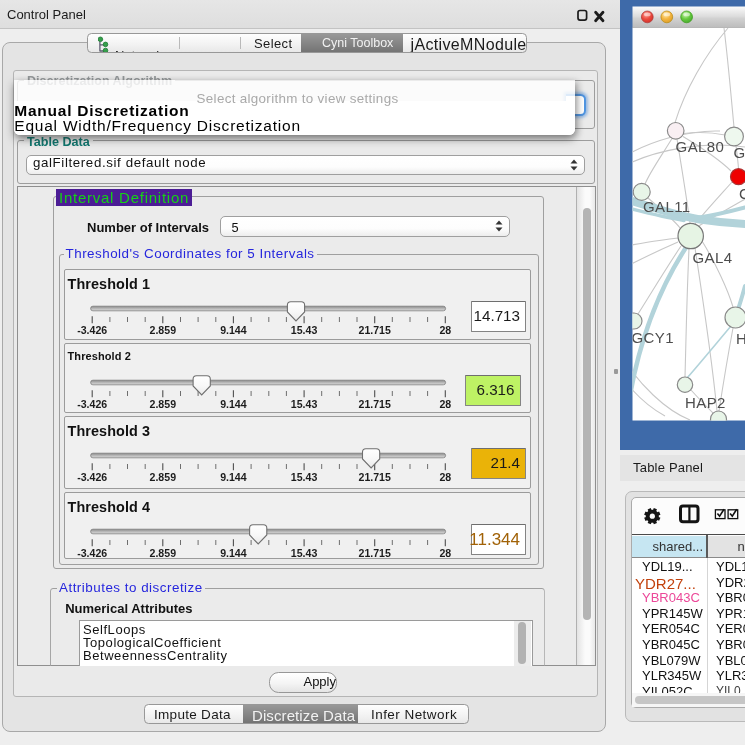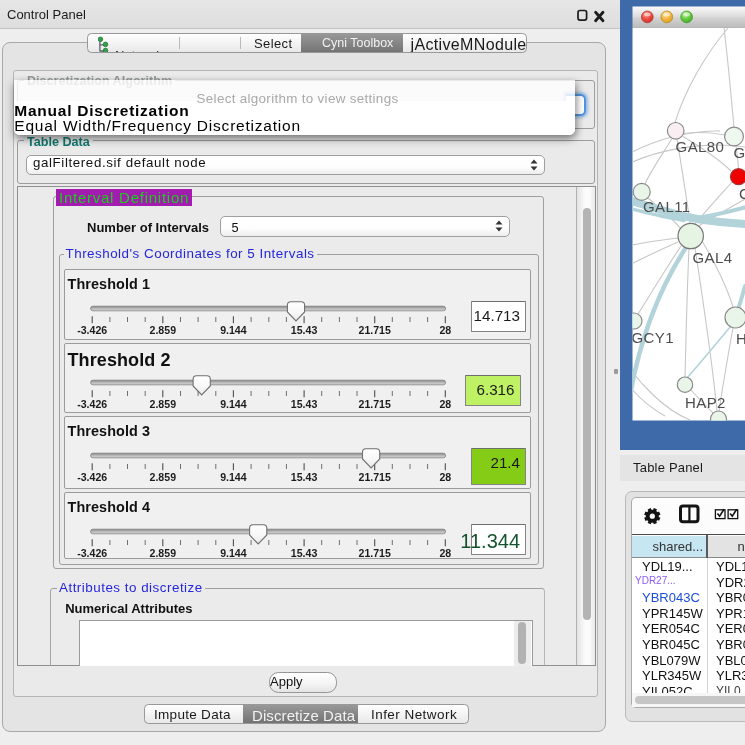--- a/index.html
+++ b/index.html
@@ -19,35 +19,35 @@
 
 <div class="abs" style="left:13px;top:69.5px;width:585px;height:627px;background:#eaeaea;border:1px solid #b5b5b5;border-radius:3px;box-sizing:border-box"></div>
 
 <div class="abs" style="left:17.4px;top:80px;width:575.4px;height:47px;border:1px solid #9d9d9d;border-radius:3px"></div>
 <div class="abs" style="left:24px;top:74px;background:#eaeaea;padding:0 3px;font-size:12.6px;font-weight:bold;color:#94989a">Discretization Algorithm</div>
 
 <div class="abs" style="left:566px;top:94px;width:20px;height:22px;background:#fff;border-radius:0 5.5px 5.5px 0;border:2.5px solid #4f94e0;border-left:none;box-shadow:0 0 3px 1.5px rgba(110,160,220,.65);box-sizing:border-box"></div>
 
 <div class="abs" style="left:17.4px;top:140px;width:575.4px;height:41.5px;border:1px solid #9d9d9d;border-radius:3px"></div>
 <div class="abs" style="left:24px;top:134.5px;background:#eaeaea;padding:0 3px;font-size:12.6px;font-weight:bold;color:#0f766e">Table Data</div>
-<div class="abs" style="left:26px;top:154.5px;width:519px;height:20px;background:linear-gradient(#ffffff,#fdfdfd 60%,#ededed);border:1px solid #9f9f9f;border-radius:5px;box-sizing:border-box">
+<div class="abs" style="left:26px;top:154.5px;width:559px;height:20px;background:linear-gradient(#ffffff,#fdfdfd 60%,#ededed);border:1px solid #9f9f9f;border-radius:5px;box-sizing:border-box">
   <div class="abs" style="left:6px;top:-0.5px;font-size:13.3px;color:#111;letter-spacing:.62px">galFiltered.sif default node</div>
   <svg class="abs" style="right:4px;top:2px" width="12" height="14">
     <path d="M6 1.5 L9.5 5.5 L2.5 5.5 Z" fill="#333"></path>
       <path d="M6 12.5 L9.5 8.5 L2.5 8.5 Z" fill="#333"></path>
   </svg>
 </div>
 
 <div class="abs" style="left:16.5px;top:185.5px;width:579px;height:480px;border:1px solid #8f8f8f;background:#ebebeb;box-sizing:border-box"></div>
 
 <div class="abs" style="left:576px;top:186.5px;width:19px;height:478px;background:linear-gradient(90deg,#e3e3e3,#fbfbfb 45%,#fbfbfb 70%,#e8e8e8);border-left:1px solid #b0b0b0;box-sizing:border-box"></div>
 <div class="abs" style="left:582.6px;top:208px;width:8px;height:412px;background:#b4b4b4;border-radius:4px"></div>
 
 <div class="abs" style="left:52.5px;top:196px;width:489px;height:370.6px;border:1px solid #9f9f9f;border-radius:3px"></div>
-<div class="abs" style="left:56px;top:188.8px;background:#a21caf;padding:0 3px;font-size:15px;letter-spacing:.75px;color:#16d216">Interval Definition</div>
+<div class="abs" style="left:56px;top:188.8px;background:#4c1d95;padding:0 3px;font-size:15px;letter-spacing:.75px;color:#16d216">Interval Definition</div>
 
 <div class="abs" style="left:87px;top:219.5px;font-size:13px;font-weight:bold;color:#111">Number of Intervals</div>
 <div class="abs" style="left:219.6px;top:216.3px;width:290px;height:20.3px;background:linear-gradient(#ffffff,#fdfdfd 60%,#ededed);border:1px solid #9f9f9f;border-radius:5px;box-sizing:border-box">
   <div class="abs" style="left:11px;top:2.5px;font-size:12.8px;color:#111">5</div>
   <svg class="abs" style="right:4px;top:2px" width="12" height="14">
     <path d="M6 1.5 L9.5 5.5 L2.5 5.5 Z" fill="#333"></path>
       <path d="M6 12.5 L9.5 8.5 L2.5 8.5 Z" fill="#333"></path>
   </svg>
 </div>
 
@@ -79,21 +79,21 @@
       <text x="239.1" y="63.8" text-anchor="middle" font-family="Liberation Sans, sans-serif" font-size="10.6" font-weight="bold" fill="#1c1c1c">15.43</text>
       <text x="309.7" y="63.8" text-anchor="middle" font-family="Liberation Sans, sans-serif" font-size="10.6" font-weight="bold" fill="#1c1c1c">21.715</text>
       <text x="380.3" y="63.8" text-anchor="middle" font-family="Liberation Sans, sans-serif" font-size="10.6" font-weight="bold" fill="#1c1c1c">28</text>
       <path d="M222.4 42.0 L222.4 35.1 Q222.4 31.7 225.8 31.7 L236.2 31.7 Q239.6 31.7 239.6 35.1 L239.6 42.0 L231.0 51.0 Z" fill="url(#th)" stroke="#6f6f6f" stroke-width="1.1"></path>
     </svg>
 </div>
 <div style="position:absolute;left:470.5px;top:300.5px;width:55.5px;height:31px;background:#fff;border:1px solid #848484;border-top-color:#6e6e6e;box-sizing:border-box;border-radius:1px">
   <div style="position:absolute;right:5px;top:5px;font-size:15.2px;color:#1a1a1a">14.713</div>
 </div>
 <div style="position:absolute;left:63.5px;top:343px;width:467.5px;height:70px;background:#f0f0f0;border:1px solid #9b9b9b;border-radius:2px;box-sizing:border-box;overflow:hidden">
-  <div style="position:absolute;left:3px;top:5.5px;font-size:18px;font-weight:bold;color:#111;letter-spacing:.1px">Threshold 2</div>
+  <div style="position:absolute;left:3px;top:5.5px;font-size:11px;font-weight:bold;color:#111;letter-spacing:.1px">Threshold 2</div>
   <svg width="466" height="68" style="position:absolute;left:0;top:0">
       <defs>
         <linearGradient id="gr" x1="0" y1="0" x2="0" y2="1">
           <stop offset="0" stop-color="#878787"></stop>
           <stop offset="0.45" stop-color="#b3b3b3"></stop>
           <stop offset="0.8" stop-color="#cccccc"></stop>
           <stop offset="1" stop-color="#e2e2e2"></stop>
         </linearGradient>
         <linearGradient id="th" x1="0" y1="0" x2="0" y2="1">
           <stop offset="0" stop-color="#ffffff"></stop>
@@ -137,21 +137,21 @@
       <path d="M44.9 47 V52 M62.5 47 V52 M80.2 47 V52 M115.5 47 V52 M133.1 47 V52 M150.8 47 V52 M186.1 47 V52 M203.8 47 V52 M221.4 47 V52 M256.7 47 V52 M274.4 47 V52 M292.0 47 V52 M327.3 47 V52 M345.0 47 V52 M362.6 47 V52" stroke="#6e6e6e" stroke-width="1" fill="none"></path>
       <text x="27.2" y="63.8" text-anchor="middle" font-family="Liberation Sans, sans-serif" font-size="10.6" font-weight="bold" fill="#1c1c1c">-3.426</text>
       <text x="97.8" y="63.8" text-anchor="middle" font-family="Liberation Sans, sans-serif" font-size="10.6" font-weight="bold" fill="#1c1c1c">2.859</text>
       <text x="168.4" y="63.8" text-anchor="middle" font-family="Liberation Sans, sans-serif" font-size="10.6" font-weight="bold" fill="#1c1c1c">9.144</text>
       <text x="239.1" y="63.8" text-anchor="middle" font-family="Liberation Sans, sans-serif" font-size="10.6" font-weight="bold" fill="#1c1c1c">15.43</text>
       <text x="309.7" y="63.8" text-anchor="middle" font-family="Liberation Sans, sans-serif" font-size="10.6" font-weight="bold" fill="#1c1c1c">21.715</text>
       <text x="380.3" y="63.8" text-anchor="middle" font-family="Liberation Sans, sans-serif" font-size="10.6" font-weight="bold" fill="#1c1c1c">28</text>
       <path d="M297.5 42.0 L297.5 35.1 Q297.5 31.7 300.9 31.7 L311.3 31.7 Q314.7 31.7 314.7 35.1 L314.7 42.0 L306.1 51.0 Z" fill="url(#th)" stroke="#6f6f6f" stroke-width="1.1"></path>
     </svg>
 </div>
-<div style="position:absolute;left:470.5px;top:447.5px;width:55.5px;height:37px;background:#84cc16;border:1px solid #848484;border-top-color:#6e6e6e;box-sizing:border-box;border-radius:1px">
+<div style="position:absolute;left:470.5px;top:447.5px;width:55.5px;height:31px;background:#eab308;border:1px solid #848484;border-top-color:#6e6e6e;box-sizing:border-box;border-radius:1px">
   <div style="position:absolute;right:5px;top:5px;font-size:15.2px;color:#1a1a1a">21.4</div>
 </div>
 <div style="position:absolute;left:63.5px;top:492px;width:467.5px;height:67px;background:#f0f0f0;border:1px solid #9b9b9b;border-radius:2px;box-sizing:border-box;overflow:hidden">
   <div style="position:absolute;left:3px;top:5.5px;font-size:14.4px;font-weight:bold;color:#111;letter-spacing:.1px">Threshold 4</div>
   <svg width="466" height="65" style="position:absolute;left:0;top:0">
       <defs>
         <linearGradient id="gr" x1="0" y1="0" x2="0" y2="1">
           <stop offset="0" stop-color="#878787"></stop>
           <stop offset="0.45" stop-color="#b3b3b3"></stop>
           <stop offset="0.8" stop-color="#cccccc"></stop>
@@ -169,33 +169,34 @@
       <text x="27.2" y="63.8" text-anchor="middle" font-family="Liberation Sans, sans-serif" font-size="10.6" font-weight="bold" fill="#1c1c1c">-3.426</text>
       <text x="97.8" y="63.8" text-anchor="middle" font-family="Liberation Sans, sans-serif" font-size="10.6" font-weight="bold" fill="#1c1c1c">2.859</text>
       <text x="168.4" y="63.8" text-anchor="middle" font-family="Liberation Sans, sans-serif" font-size="10.6" font-weight="bold" fill="#1c1c1c">9.144</text>
       <text x="239.1" y="63.8" text-anchor="middle" font-family="Liberation Sans, sans-serif" font-size="10.6" font-weight="bold" fill="#1c1c1c">15.43</text>
       <text x="309.7" y="63.8" text-anchor="middle" font-family="Liberation Sans, sans-serif" font-size="10.6" font-weight="bold" fill="#1c1c1c">21.715</text>
       <text x="380.3" y="63.8" text-anchor="middle" font-family="Liberation Sans, sans-serif" font-size="10.6" font-weight="bold" fill="#1c1c1c">28</text>
       <path d="M184.6 42.0 L184.6 35.1 Q184.6 31.7 188.0 31.7 L198.4 31.7 Q201.8 31.7 201.8 35.1 L201.8 42.0 L193.2 51.0 Z" fill="url(#th)" stroke="#6f6f6f" stroke-width="1.1"></path>
     </svg>
 </div>
 <div style="position:absolute;left:470.5px;top:523.5px;width:55.5px;height:31px;background:#fff;border:1px solid #848484;border-top-color:#6e6e6e;box-sizing:border-box;border-radius:1px">
-  <div style="position:absolute;right:5px;top:5px;font-size:20px;color:#14532d">11.344</div>
+  <div style="position:absolute;right:5px;top:5px;font-size:17px;color:#a16207">11.344</div>
 </div>
 
 <div class="abs" style="left:50.1px;top:588px;width:492.6px;height:80px;border:1px solid #9f9f9f;border-radius:3px;clip-path:inset(0 0 4px 0)"></div>
 <div class="abs" style="left:57px;top:579.5px;background:#ebebeb;padding:0 2px;font-size:13.4px;letter-spacing:.5px;color:#2626dd">Attributes to discretize</div>
 <div class="abs" style="left:65.2px;top:600.5px;font-size:13px;font-weight:bold;color:#111">Numerical Attributes</div>
 
 <div class="abs" style="left:79px;top:619.5px;width:454px;height:46.5px;background:#fff;border:1px solid #9a9a9a;border-bottom:none;box-sizing:border-box;overflow:hidden">
+  <div class="abs" style="left:3px;top:3.5px;font-size:13px;letter-spacing:.55px;line-height:12.75px;color:#111">SelfLoops<br>TopologicalCoefficient<br>BetweennessCentrality</div>
   <div class="abs" style="right:1px;top:0;width:17px;height:45px;background:#ececec"></div>
   <div class="abs" style="right:6px;top:1.5px;width:8px;height:42px;background:#b2b2b2;border-radius:4px"></div>
 </div>
 
-<div class="abs" style="left:269px;top:672px;width:66px;height:18.5px;background:linear-gradient(#ffffff,#f4f4f4 55%,#e4e4e4);border:1px solid #979797;border-radius:9.5px;text-align:left;font-size:13px;color:#111;line-height:18px">Apply</div>
+<div class="abs" style="left:269px;top:672px;width:66px;height:18.5px;background:linear-gradient(#ffffff,#f4f4f4 55%,#e4e4e4);border:1px solid #979797;border-radius:9.5px;text-align:right;font-size:13px;color:#111;line-height:18px">Apply</div>
 
 <div class="abs" style="left:87px;top:32.5px;width:439.5px;height:20.5px;background:linear-gradient(#fefefe,#f2f2f2 60%,#e8e8e8);border:1px solid #989898;border-radius:4.5px;box-sizing:border-box;overflow:hidden">
   <div class="seg-sep" style="left:90.7px"></div>
   <div class="seg-sep" style="left:152.4px"></div>
   <div class="abs" style="left:213px;top:0;width:102px;height:100%;background:linear-gradient(#989898,#747474)"></div>
   <svg class="abs" style="left:10px;top:2.5px" width="12" height="17">
     <path d="M1.9 5.3 V15.5 M1.9 8.9 H6.4 M1.9 15 H6.4" stroke="#5d5d70" stroke-width="1.3" fill="none"></path>
     <circle cx="2.4" cy="3.3" r="2.3" fill="#35a04b" stroke="#1f7a35" stroke-width="0.8"></circle>
     <circle cx="7.5" cy="8.4" r="2.3" fill="#35a04b" stroke="#1f7a35" stroke-width="0.8"></circle>
     <circle cx="7.5" cy="14.5" r="2.3" fill="#35a04b" stroke="#1f7a35" stroke-width="0.8"></circle>
@@ -343,23 +344,23 @@
  <div class="abs" style="left:75.5px;top:1px;width:38px;height:22.6px;background:#e3e3e3;border-bottom:1px solid #8a8a8a;box-sizing:border-box"></div>
  <div class="abs" style="left:74.5px;top:0;width:1.6px;height:23.6px;background:#5a5a5a"></div>
  <div class="abs" style="left:106px;top:4.5px;font-size:13px;color:#333">n...</div>
 </div>
 
 <div class="abs" style="left:631.5px;top:557.6px;width:113.5px;height:135.5px;background:#fff;overflow:hidden">
  <div class="abs" style="left:75px;top:0;width:1px;height:100%;background:#d5d5d5"></div>
  <div style="position:absolute;left:-631.5px;top:-557.6px;width:745px;height:745px">
       <div style="position:absolute;left:642px;top:559.2px;font-size:13px;color:#111">YDL19...</div>
       <div style="position:absolute;left:716px;top:559.2px;font-size:13px;color:#111">YDL1</div>
-      <div style="position:absolute;left:635px;top:574.8px;font-size:10px;color:#8b5cf6">YDR27...</div>
+      <div style="position:absolute;left:635px;top:574.8px;font-size:15px;color:#c2410c">YDR27...</div>
       <div style="position:absolute;left:716px;top:574.8px;font-size:13px;color:#111">YDR2</div>
-      <div style="position:absolute;left:642px;top:590.3px;font-size:13px;color:#1d4ed8">YBR043C</div>
+      <div style="position:absolute;left:642px;top:590.3px;font-size:13px;color:#ec4899">YBR043C</div>
       <div style="position:absolute;left:716px;top:590.3px;font-size:13px;color:#111">YBR0</div>
       <div style="position:absolute;left:642px;top:605.9px;font-size:13px;color:#111">YPR145W</div>
       <div style="position:absolute;left:716px;top:605.9px;font-size:13px;color:#111">YPR1</div>
       <div style="position:absolute;left:642px;top:621.4px;font-size:13px;color:#111">YER054C</div>
       <div style="position:absolute;left:716px;top:621.4px;font-size:13px;color:#111">YER0</div>
       <div style="position:absolute;left:642px;top:637.0px;font-size:13px;color:#111">YBR045C</div>
       <div style="position:absolute;left:716px;top:637.0px;font-size:13px;color:#111">YBR0</div>
       <div style="position:absolute;left:642px;top:652.5px;font-size:13px;color:#111">YBL079W</div>
       <div style="position:absolute;left:716px;top:652.5px;font-size:13px;color:#111">YBL0</div>
       <div style="position:absolute;left:642px;top:668.1px;font-size:13px;color:#111">YLR345W</div>

